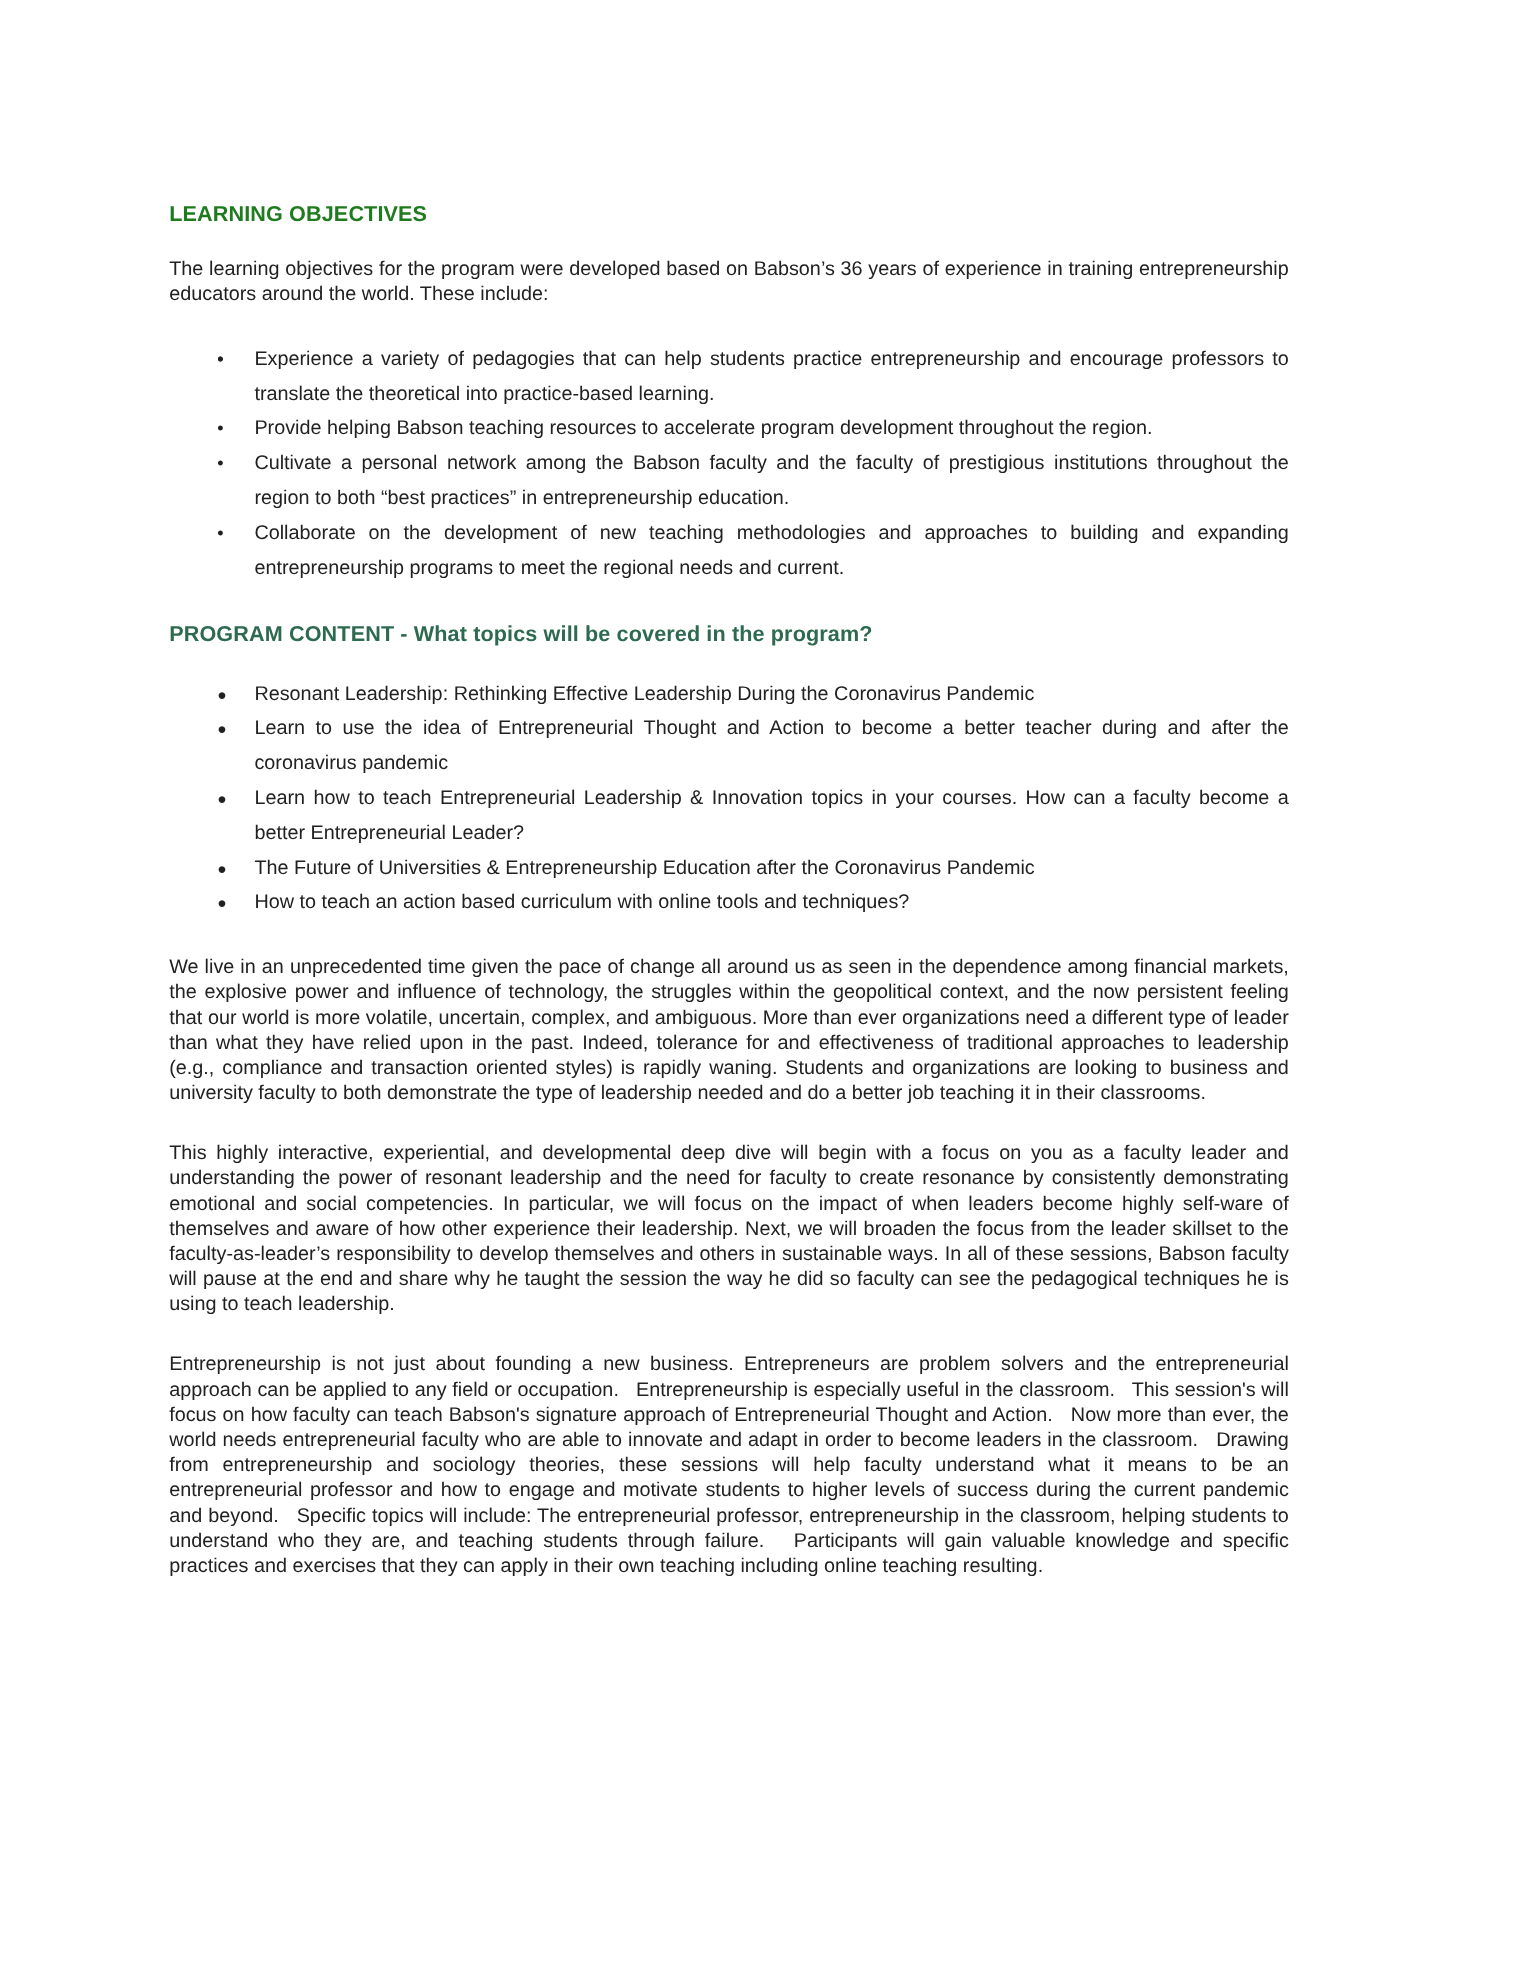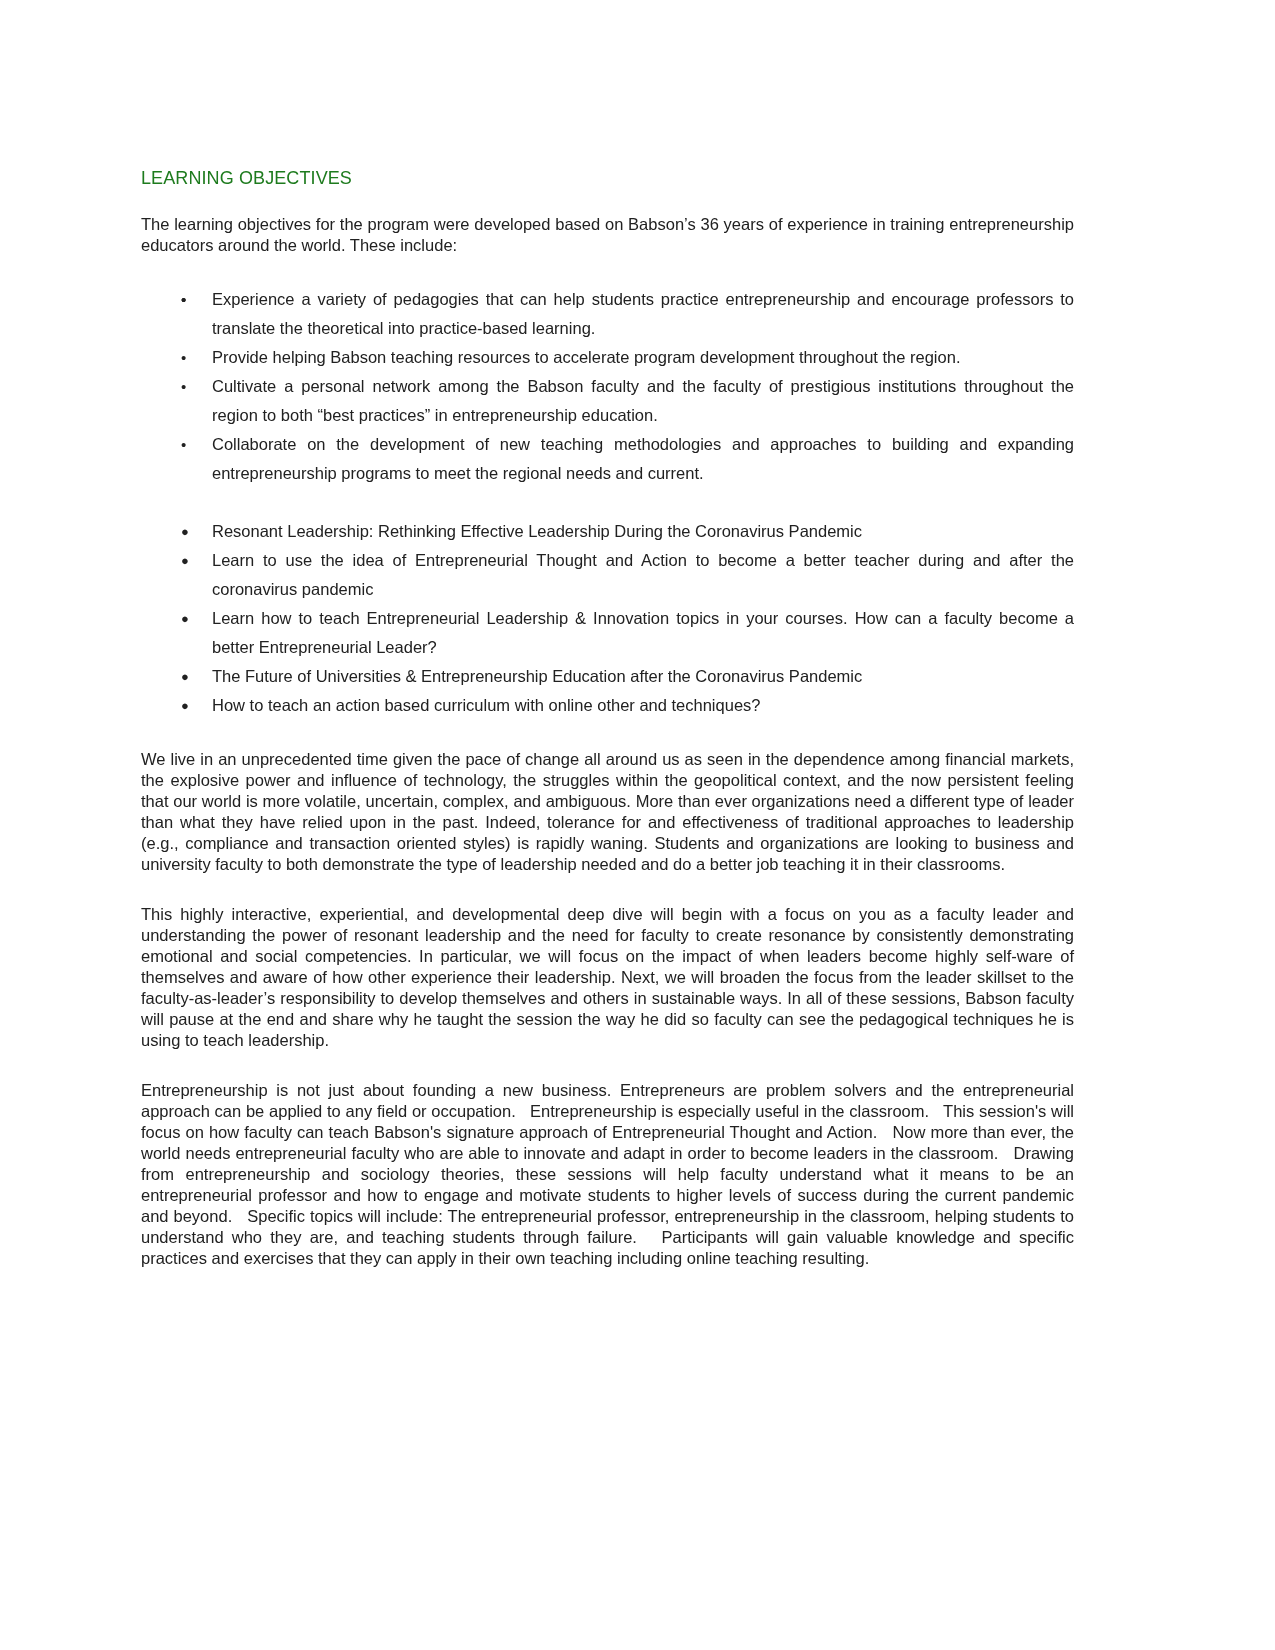--- a/index.html
+++ b/index.html
@@ -16,21 +16,21 @@
   }
   .page-content {
     position: absolute;
     left: 141px;
     top: 167px;
     width: 933px;
   }
   h2.section-heading {
     font-size: 18px;
     line-height: 22px;
-    font-weight: 400;
+    font-weight: 700;
     margin: 0 0 25px 0;
     letter-spacing: 0.1px;
   }
   h2.green-bright { color: #1e7b1e; }
   h2.green-dark   { color: #2d6a4f; }
   p.body-para {
     font-size: 16.5px;
     line-height: 21px;
     text-align: justify;
     margin: 0 0 29px 0;
@@ -68,27 +68,28 @@
   <p class="body-para">The learning objectives for the program were developed based on Babson’s 36 years of experience in training entrepreneurship educators around the world. These include:</p>
 
   <ul class="doc-list list-round">
       <li><span class="marker">•</span></li>
       <li><span class="marker">•</span><span>Experience a variety of pedagogies that can help students practice entrepreneurship and encourage professors to translate the theoretical into practice-based learning.</span></li>
       <li><span class="marker">•</span><span>Provide helping Babson teaching resources to accelerate program development throughout the region.</span></li>
       <li><span class="marker">•</span><span>Cultivate a personal network among the Babson faculty and the faculty of prestigious institutions throughout the region to both “best practices” in entrepreneurship education.</span></li>
       <li><span class="marker">•</span><span>Collaborate on the development of new teaching methodologies and approaches to building and expanding entrepreneurship programs to meet the regional needs and current.</span></li>
     </ul>
 
+  <h2 class="section-heading green-dark">PROGRAM CONTENT - What topics will be covered in the program?</h2>
 
   <ul class="doc-list list-solid">
       <li><span class="marker">●</span><span>Resonant Leadership: Rethinking Effective Leadership During the Coronavirus Pandemic</span></li>
       <li><span class="marker">●</span><span>Learn to use the idea of Entrepreneurial Thought and Action to become a better teacher during and after the coronavirus pandemic</span></li>
       <li><span class="marker">●</span><span>Learn how to teach Entrepreneurial Leadership &amp; Innovation topics in your courses. How can a faculty become a better Entrepreneurial Leader?</span></li>
       <li><span class="marker">●</span><span>The Future of Universities &amp; Entrepreneurship Education after the Coronavirus Pandemic</span></li>
-      <li><span class="marker">●</span><span>How to teach an action based curriculum with online other and techniques?</span></li>
+      <li><span class="marker">●</span><span>How to teach an action based curriculum with online tools and techniques?</span></li>
     </ul>
 
   <p class="body-para">We live in an unprecedented time given the pace of change all around us as seen in the dependence among financial markets, the explosive power and influence of technology, the struggles within the geopolitical context, and the now persistent feeling that our world is more volatile, uncertain, complex, and ambiguous. More than ever organizations need a different type of leader than what they have relied upon in the past. Indeed, tolerance for and effectiveness of traditional approaches to leadership (e.g., compliance and transaction oriented styles) is rapidly waning. Students and organizations are looking to business and university faculty to both demonstrate the type of leadership needed and do a better job teaching it in their classrooms.</p>
 
   <p class="body-para">This highly interactive, experiential, and developmental deep dive will begin with a focus on you as a faculty leader and understanding the power of resonant leadership and the need for faculty to create resonance by consistently demonstrating emotional and social competencies. In particular, we will focus on the impact of when leaders become highly self-ware of themselves and aware of how other experience their leadership. Next, we will broaden the focus from the leader skillset to the faculty-as-leader’s responsibility to develop themselves and others in sustainable ways. In all of these sessions, Babson faculty will pause at the end and share why he taught the session the way he did so faculty can see the pedagogical techniques he is using to teach leadership.</p>
 
   <p class="body-para">Entrepreneurship is not just about founding a new business. Entrepreneurs are problem solvers and the entrepreneurial approach can be applied to any field or occupation.   Entrepreneurship is especially useful in the classroom.   This session's will focus on how faculty can teach Babson's signature approach of Entrepreneurial Thought and Action.   Now more than ever, the world needs entrepreneurial faculty who are able to innovate and adapt in order to become leaders in the classroom.   Drawing from entrepreneurship and sociology theories, these sessions will help faculty understand what it means to be an entrepreneurial professor and how to engage and motivate students to higher levels of success during the current pandemic and beyond.   Specific topics will include: The entrepreneurial professor, entrepreneurship in the classroom, helping students to understand who they are, and teaching students through failure.   Participants will gain valuable knowledge and specific practices and exercises that they can apply in their own teaching including online teaching resulting.</p>
 
 </div>
 

